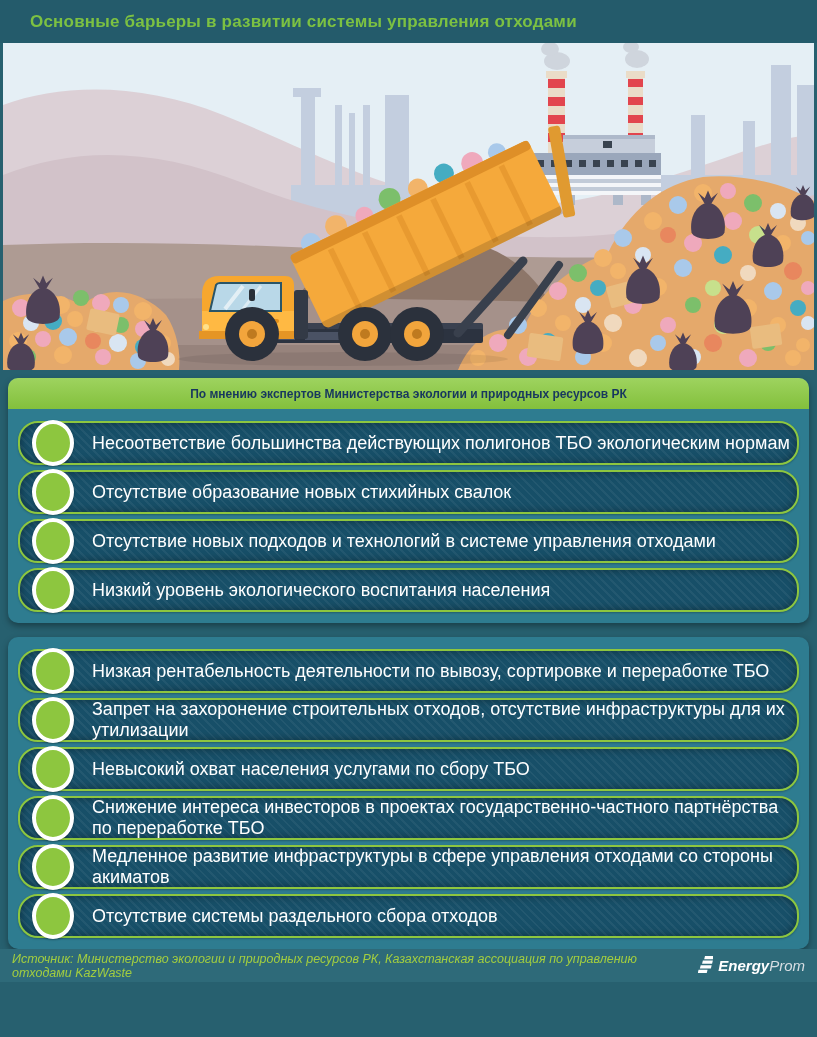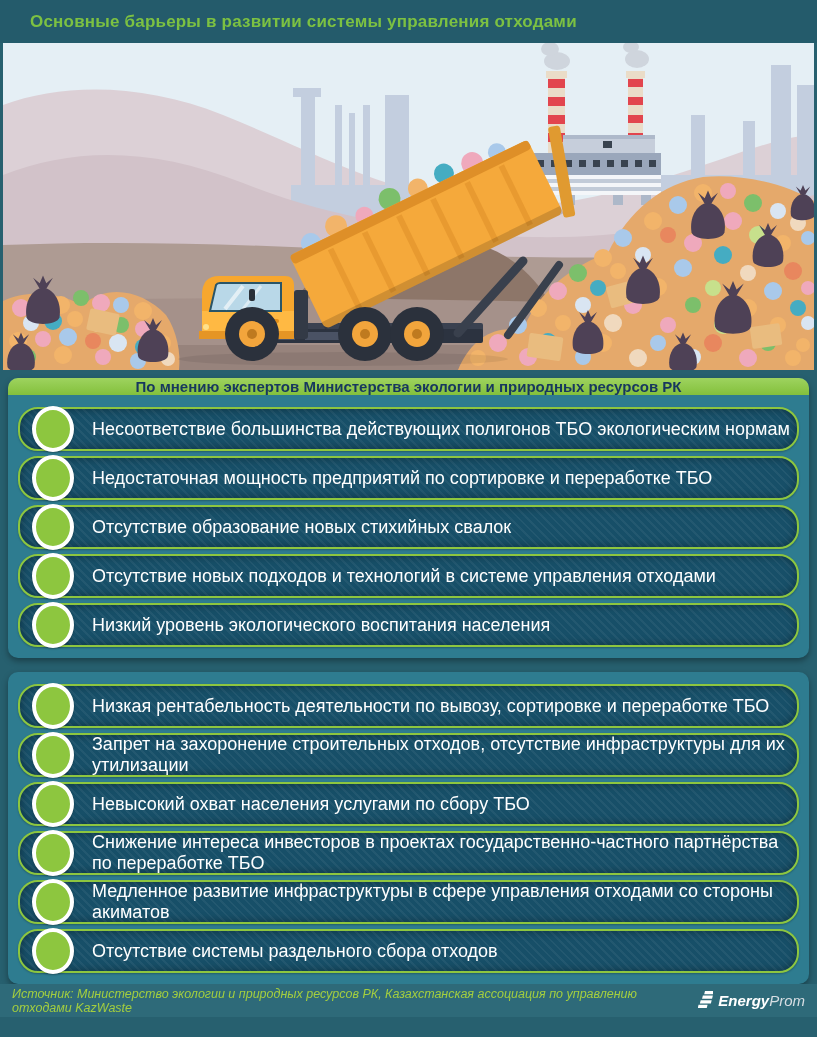--- a/index.html
+++ b/index.html
@@ -29,24 +29,24 @@
     color:var(--title-green);font-weight:bold;font-size:17px;letter-spacing:.2px;
   }
   .illustration{height:327px;margin:0 3px;background:#E5EFF5;}
   .illustration svg{display:block;}
   .section{
     margin:8px 8px 0;border-radius:10px;background:var(--panel-teal);
     box-shadow:0 3px 6px rgba(0,0,0,.35);
   }
   .section.second{margin-top:14px;}
   .section-header{
-    height:17px;border-radius:10px 10px 0 0;
+    height:31px;border-radius:10px 10px 0 0;
     background:linear-gradient(#9ED35F,#83C03C);
     display:flex;align-items:center;justify-content:center;
-    color:var(--header-text-navy);font-weight:bold;font-size:15px;
+    color:var(--header-text-navy);font-weight:bold;font-size:12px;
   }
   .items{padding:12px 10px 11px;display:flex;flex-direction:column;gap:5px;}
   .item{
     position:relative;height:44px;border:2px solid var(--accent-green);
     border-radius:20px;
     background-color:var(--row-teal);
     background-image:repeating-linear-gradient(45deg,rgba(255,255,255,.05) 0 2px,transparent 2px 6px);
     box-shadow:inset 0 0 8px rgba(0,0,0,.4), 0 1px 2px rgba(0,0,0,.25);
     display:flex;align-items:center;padding-left:72px;
     color:#fff;font-size:18px;
@@ -339,24 +339,20 @@
 
 <div class="section">
   <div class="section-header">По мнению экспертов Министерства экологии и природных ресурсов РК</div>
   <div class="items">
     <div class="item">
         <span class="bullet"></span>
         <span>Несоответствие большинства действующих полигонов ТБО экологическим нормам</span>
       </div>
     <div class="item">
         <span class="bullet"></span>
-        <span>Недостаточная мощность предприятий по сортировке и переработке ТБО</span>
-      </div>
-    <div class="item">
-        <span class="bullet"></span>
         <span>Отсутствие образование новых стихийных свалок</span>
       </div>
     <div class="item">
         <span class="bullet"></span>
         <span>Отсутствие новых подходов и технологий в системе управления отходами</span>
       </div>
     <div class="item">
         <span class="bullet"></span>
         <span>Низкий уровень экологического воспитания населения</span>
       </div>

